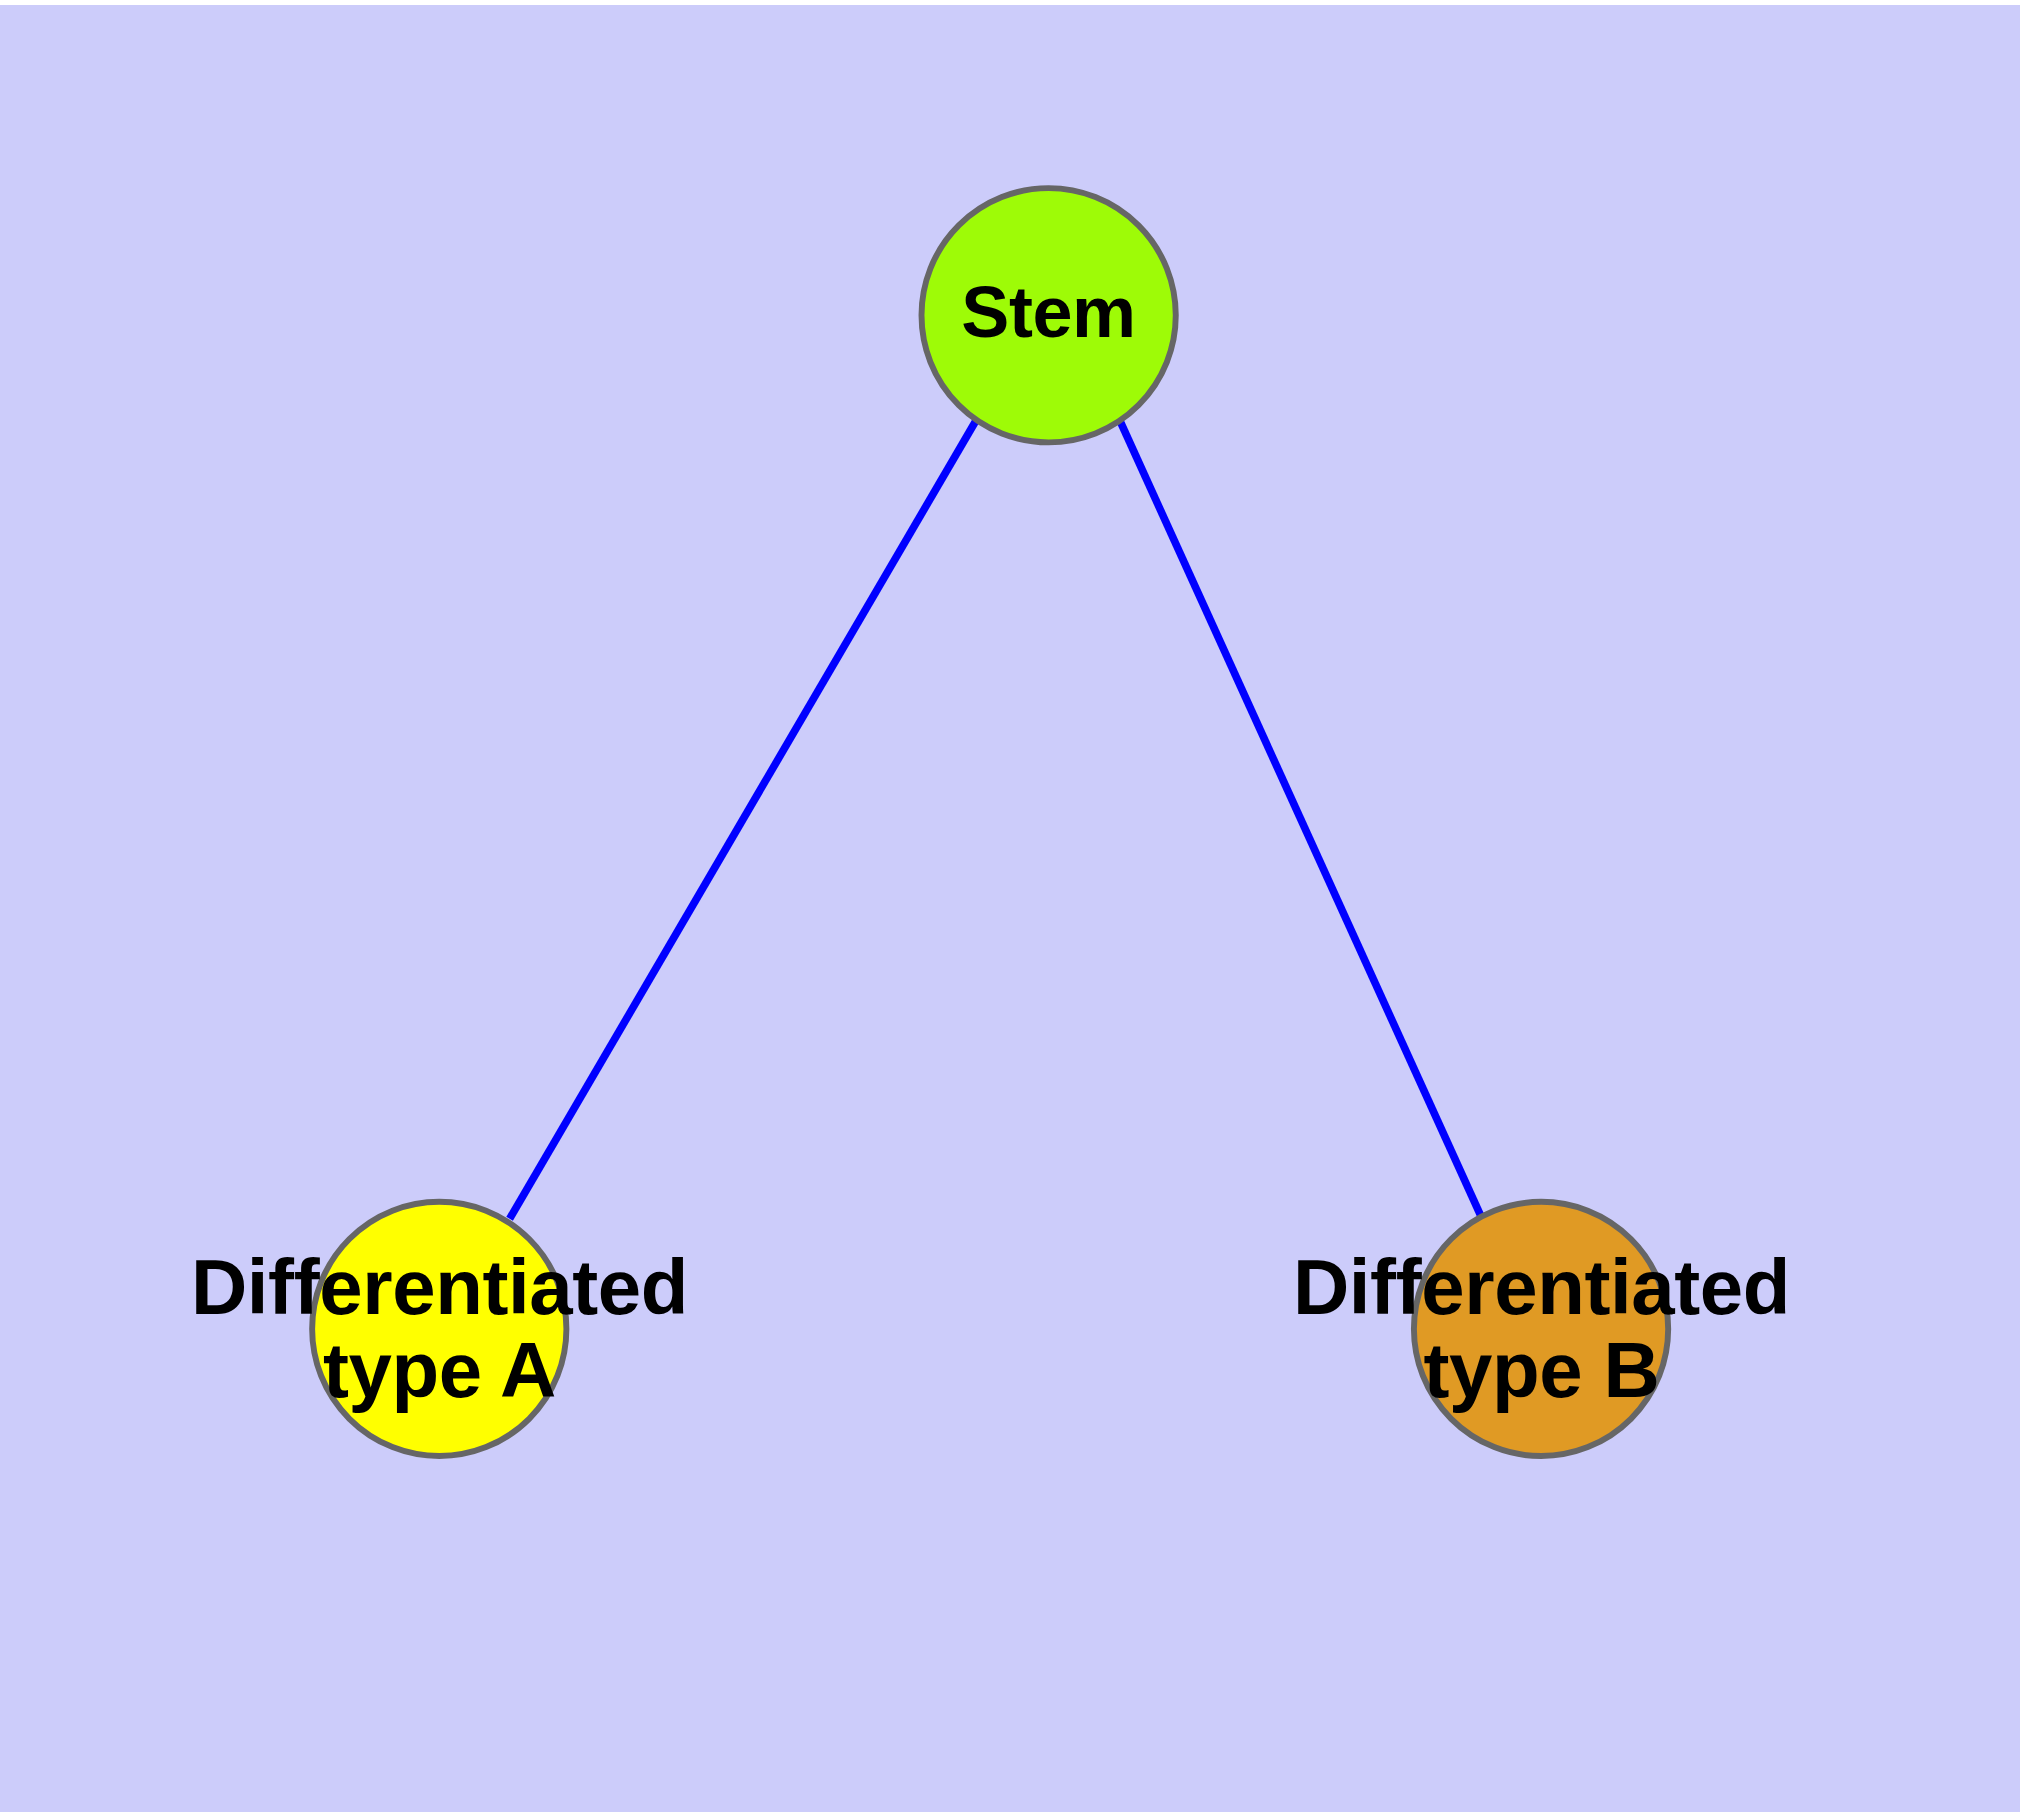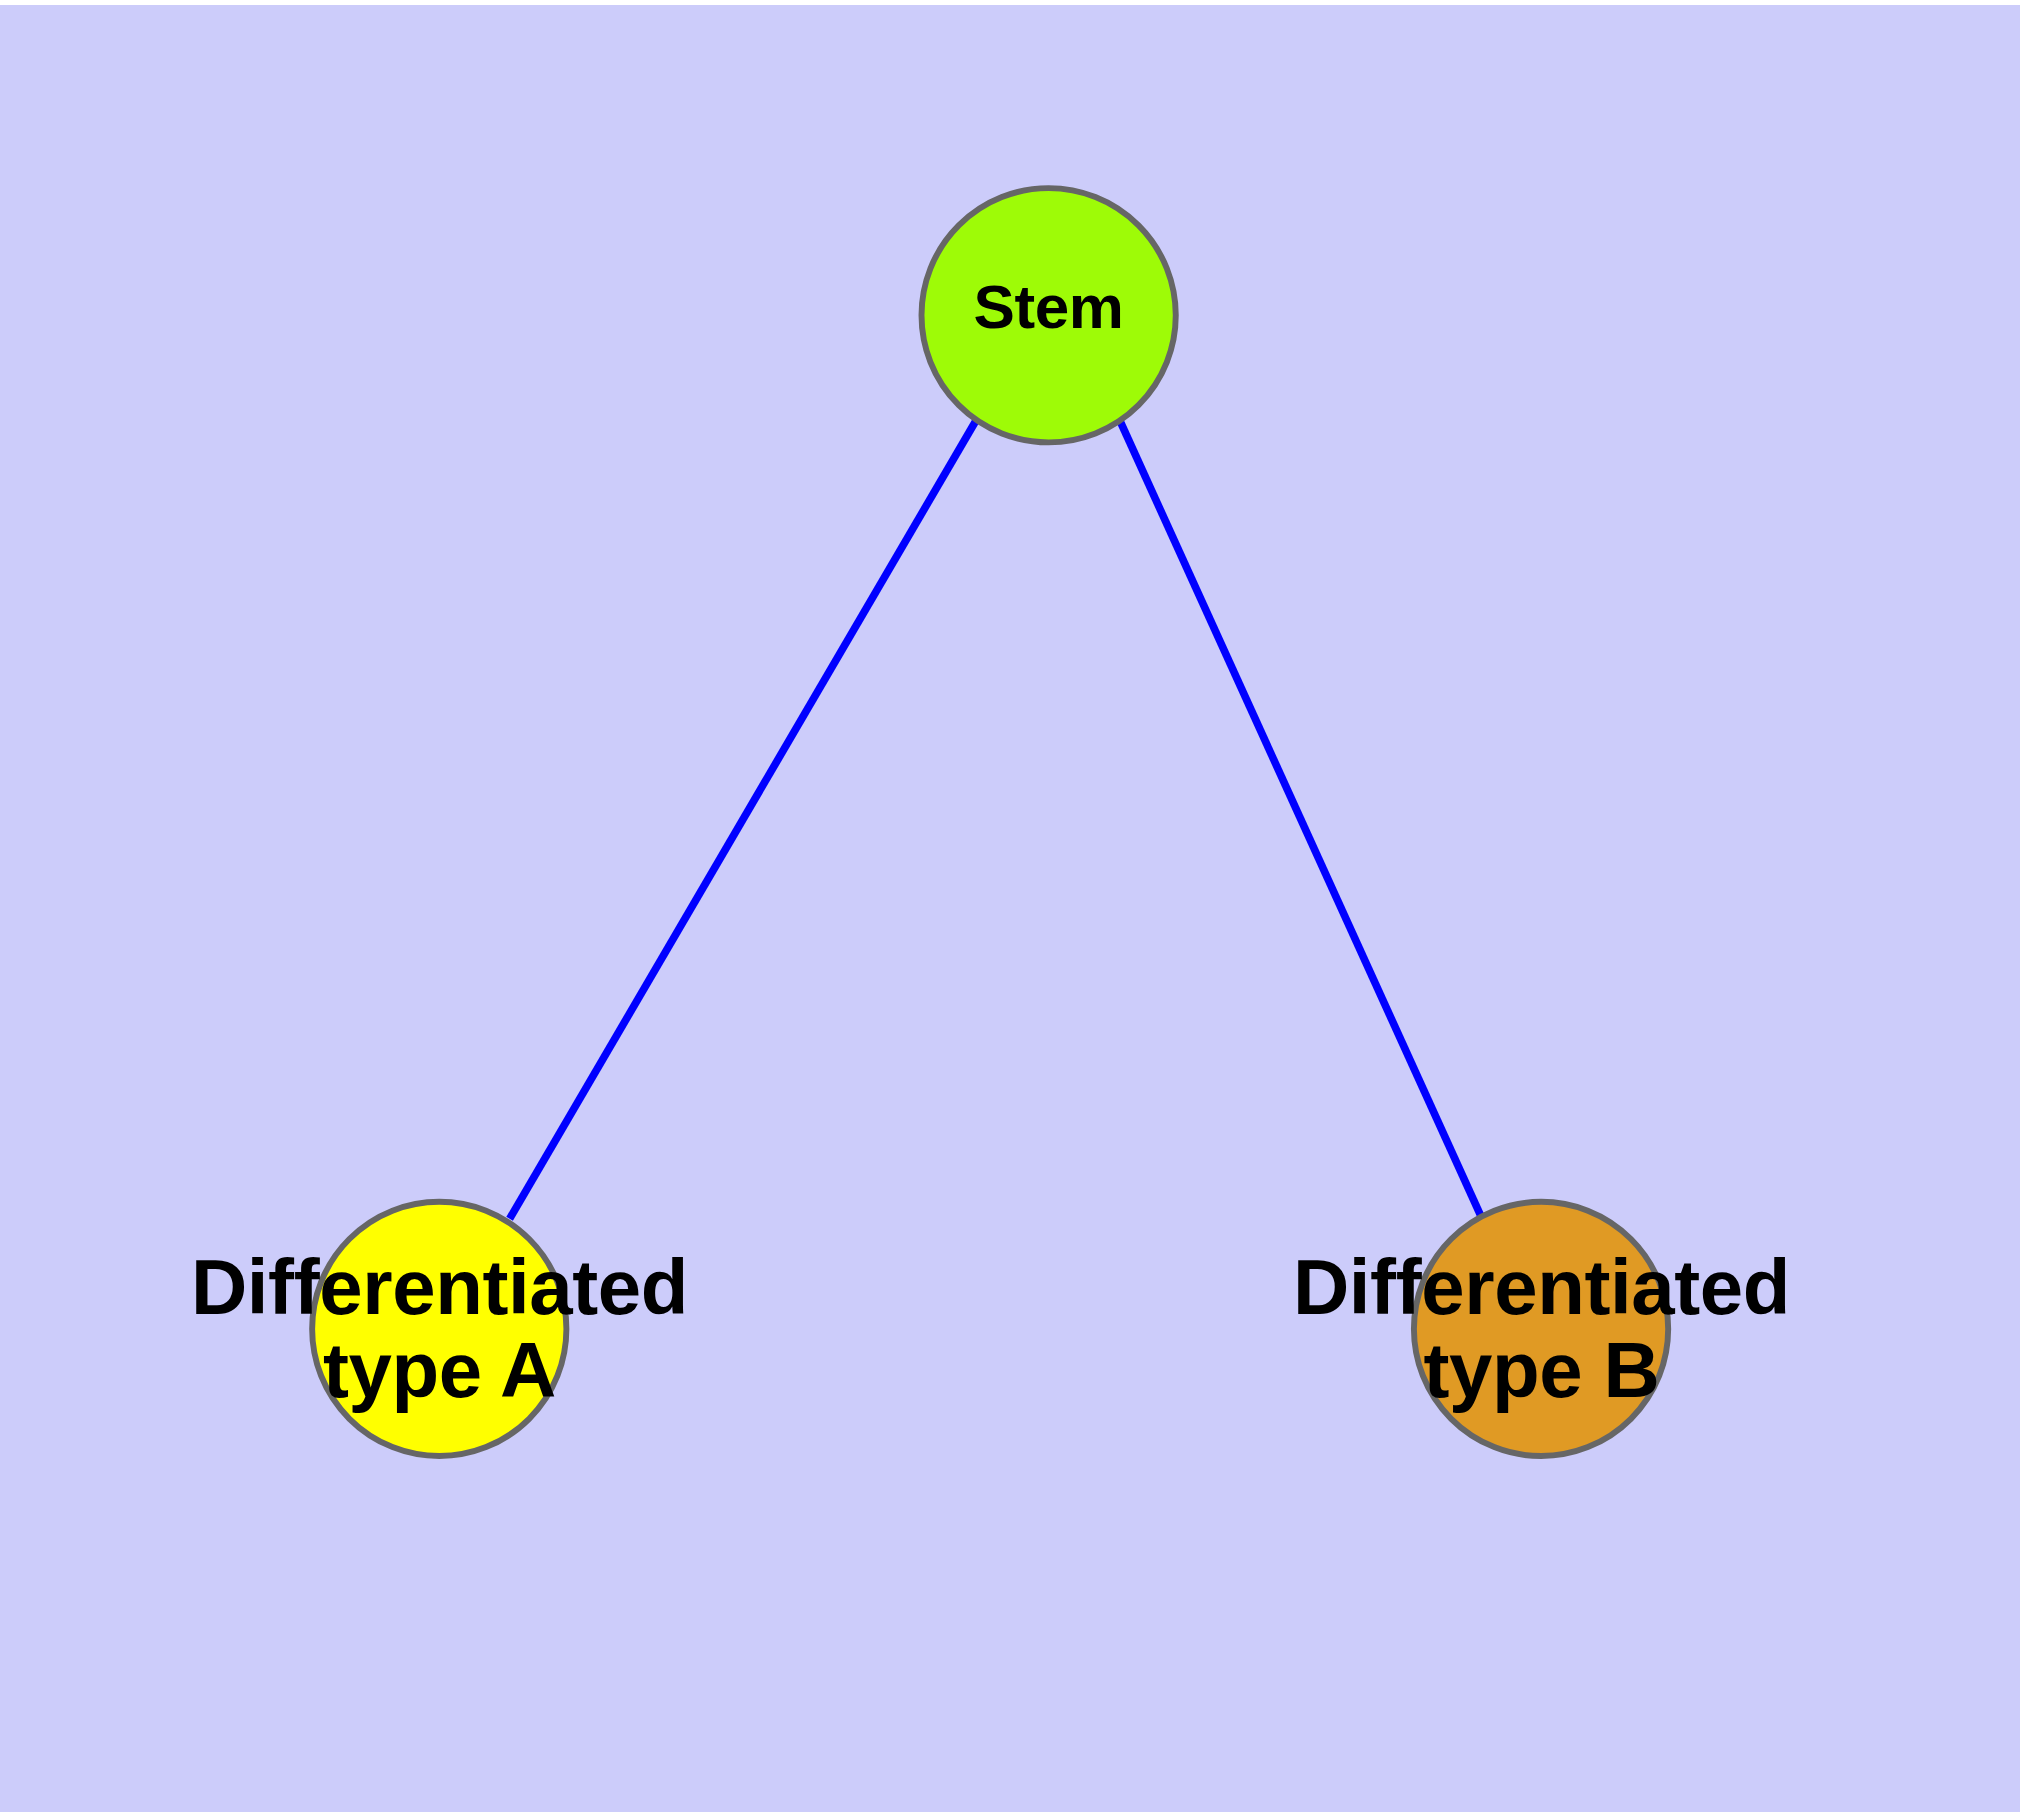--- a/index.html
+++ b/index.html
@@ -64,16 +64,16 @@
       <circle id="node-circle-0" cx="1237" cy="372" r="150" fill="#9efb07" stroke="#666666" stroke-width="7"></circle>
     </g>
   </svg>
 
   <div class="node-label label-leaf" id="label-1" style="font-size: 78px; color: rgb(0, 0, 0); width: 1187px; left: -154px; top: 1246px;">Differentiated
 type A</div>
 
   <div class="node-label label-leaf" id="label-2" style="font-size: 78px; color: rgb(0, 0, 0); width: 1187px; left: 948px; top: 1246px;">Differentiated
 type B</div>
 
-  <div class="node-label label-stem" id="label-0" style="font-size: 62px; color: rgb(0, 0, 0); width: 1187px; left: 455px; top: 274px;">Stem</div>
+  <div class="node-label label-stem" id="label-0" style="font-size: 72px; color: rgb(0, 0, 0); width: 1187px; left: 455px; top: 274px;">Stem</div>
 
 </div>
 
 
 </body></html>

